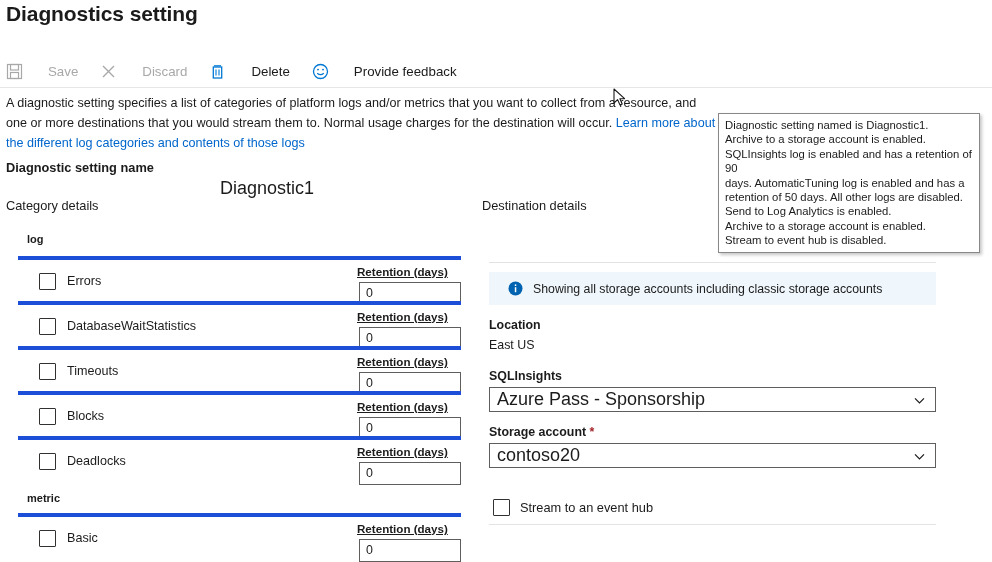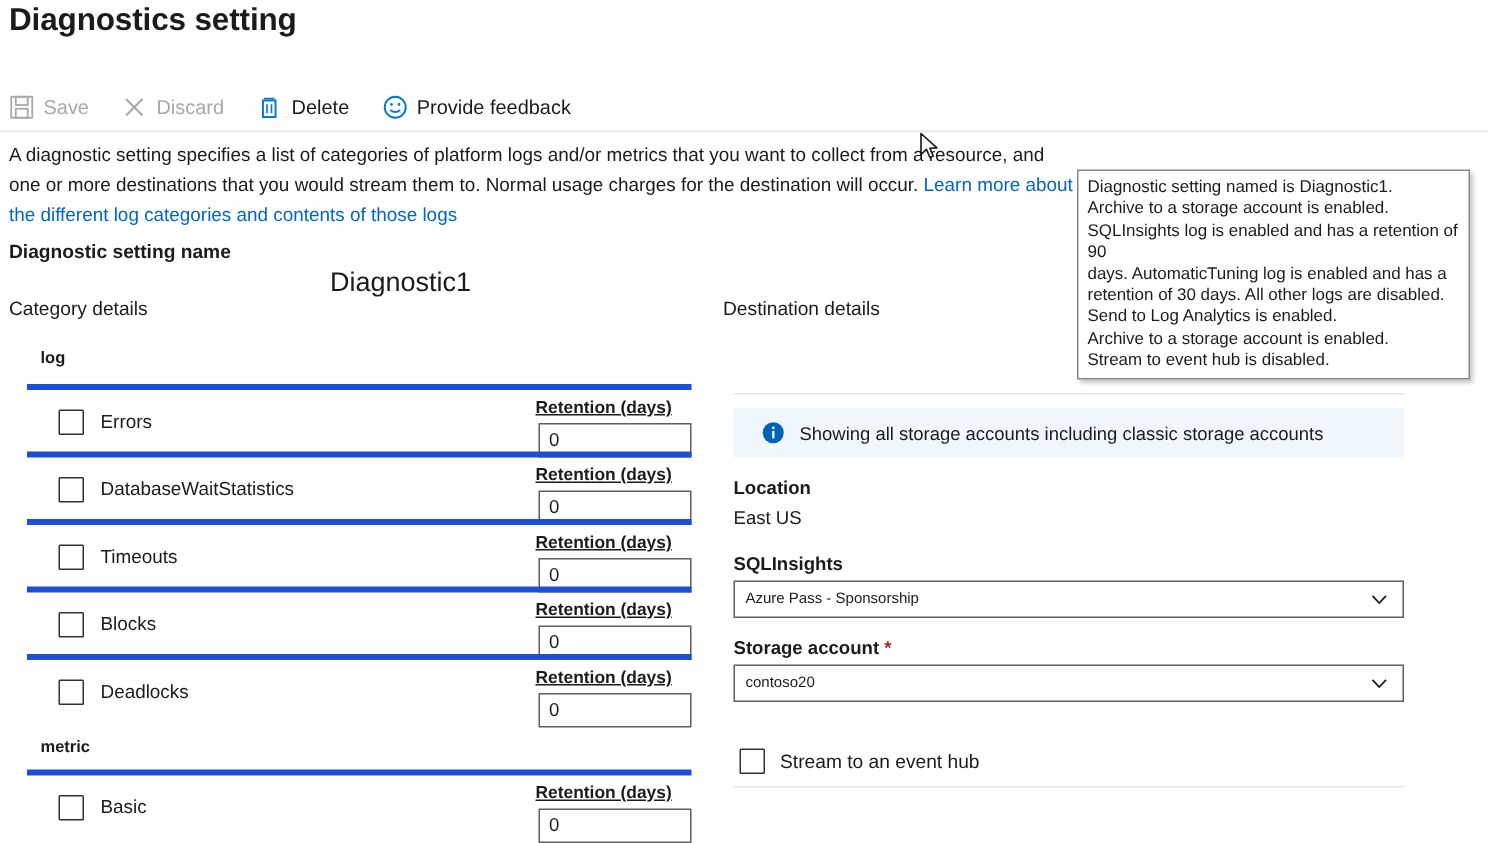--- a/index.html
+++ b/index.html
@@ -15,21 +15,21 @@
 
   
   .page-title {
     position: absolute; left: 6px; top: 2px;
     font-size: 21px; font-weight: 600; letter-spacing: -0.1px;
     color: #1b1b1b;
   }
 
   
   .cmdbar { position: absolute; left: 6px; top: 57px; height: 28px; display: flex; align-items: center; }
-  .cmd { display: flex; align-items: center; gap: 6px; margin-right: 22px; cursor: pointer; }
+  .cmd { display: flex; align-items: center; gap: 25px; margin-right: 22px; cursor: pointer; }
   .cmd.disabled { cursor: default; }
   .cmd-label { font-size: 13.3px; color: #1b1b1b; }
   .cmd.disabled .cmd-label { color: #a8a8a8; }
   .cmd-ico { width: 17px; height: 17px; display: block; }
   .cmdbar-rule { position: absolute; left: 0; top: 87px; width: 992px; height: 1px; background: #e6e6e6; }
 
   
   .intro {
     position: absolute; left: 6px; top: 93px; width: 712px;
     font-size: 12.6px; line-height: 20px; color: #1b1b1b;
@@ -92,21 +92,21 @@
   .infobar .i-txt { font-size: 12.3px; color: #1b1b1b; }
 
   .fld-label { position: absolute; left: 489px; font-size: 12.4px; font-weight: 700; color: #1b1b1b; }
   .fld-val-plain { position: absolute; left: 489px; font-size: 12.4px; color: #1b1b1b; }
   .req-star { color: #a4262c; font-weight: 700; }
   .combo {
     position: absolute; left: 489px; width: 447px; height: 25px;
     border: 1px solid #605e5c; background: #fff;
     display: flex; align-items: center; justify-content: space-between;
   }
-  .combo .combo-txt { font-size: 10px; color: #1b1b1b; padding-left: 7px; }
+  .combo .combo-txt { font-size: 18px; color: #1b1b1b; padding-left: 7px; }
   .combo .chev { margin-right: 9px; width: 13px; height: 13px; display:block; }
 
   
   .tooltip {
     position: absolute; left: 718px; top: 113px; width: 262px;
     background: #ffffff; border: 1px solid #8a8886;
     box-shadow: 2px 2px 3px rgba(0,0,0,0.22);
     padding: 4px 6px 4px 6px;
     font-size: 11.3px; line-height: 14.4px; color: #1b1b1b;
   }
@@ -259,21 +259,21 @@
       <span class="chk-label">Stream to an event hub</span>
     </div>
   </div>
   <div class="rdivider" style="top:524px;"></div>
 
   <div class="tooltip">
     <p>Diagnostic setting named is Diagnostic1.</p>
     <p>Archive to a storage account is enabled.</p>
     <p>SQLInsights log is enabled and has a retention of 90</p>
     <p>days. AutomaticTuning log is enabled and has a</p>
-    <p>retention of 30 days. All other logs are disabled.</p>
+    <p>retention of 50 days. All other logs are disabled.</p>
     <p>Send to Log Analytics is enabled.</p>
     <p>Archive to a storage account is enabled.</p>
     <p>Stream to event hub is disabled.</p>
   </div>
 
   <span class="cursor">
     <svg viewBox="0 0 14 20" width="14" height="20">
         <path d="M1 1 L1 15 L4.6 11.6 L7 17 L9.2 16 L6.9 10.8 L11.6 10.6 Z" fill="#ffffff" stroke="#1b1b1b" stroke-width="1.1" stroke-linejoin="round"></path>
       </svg>
   </span>

